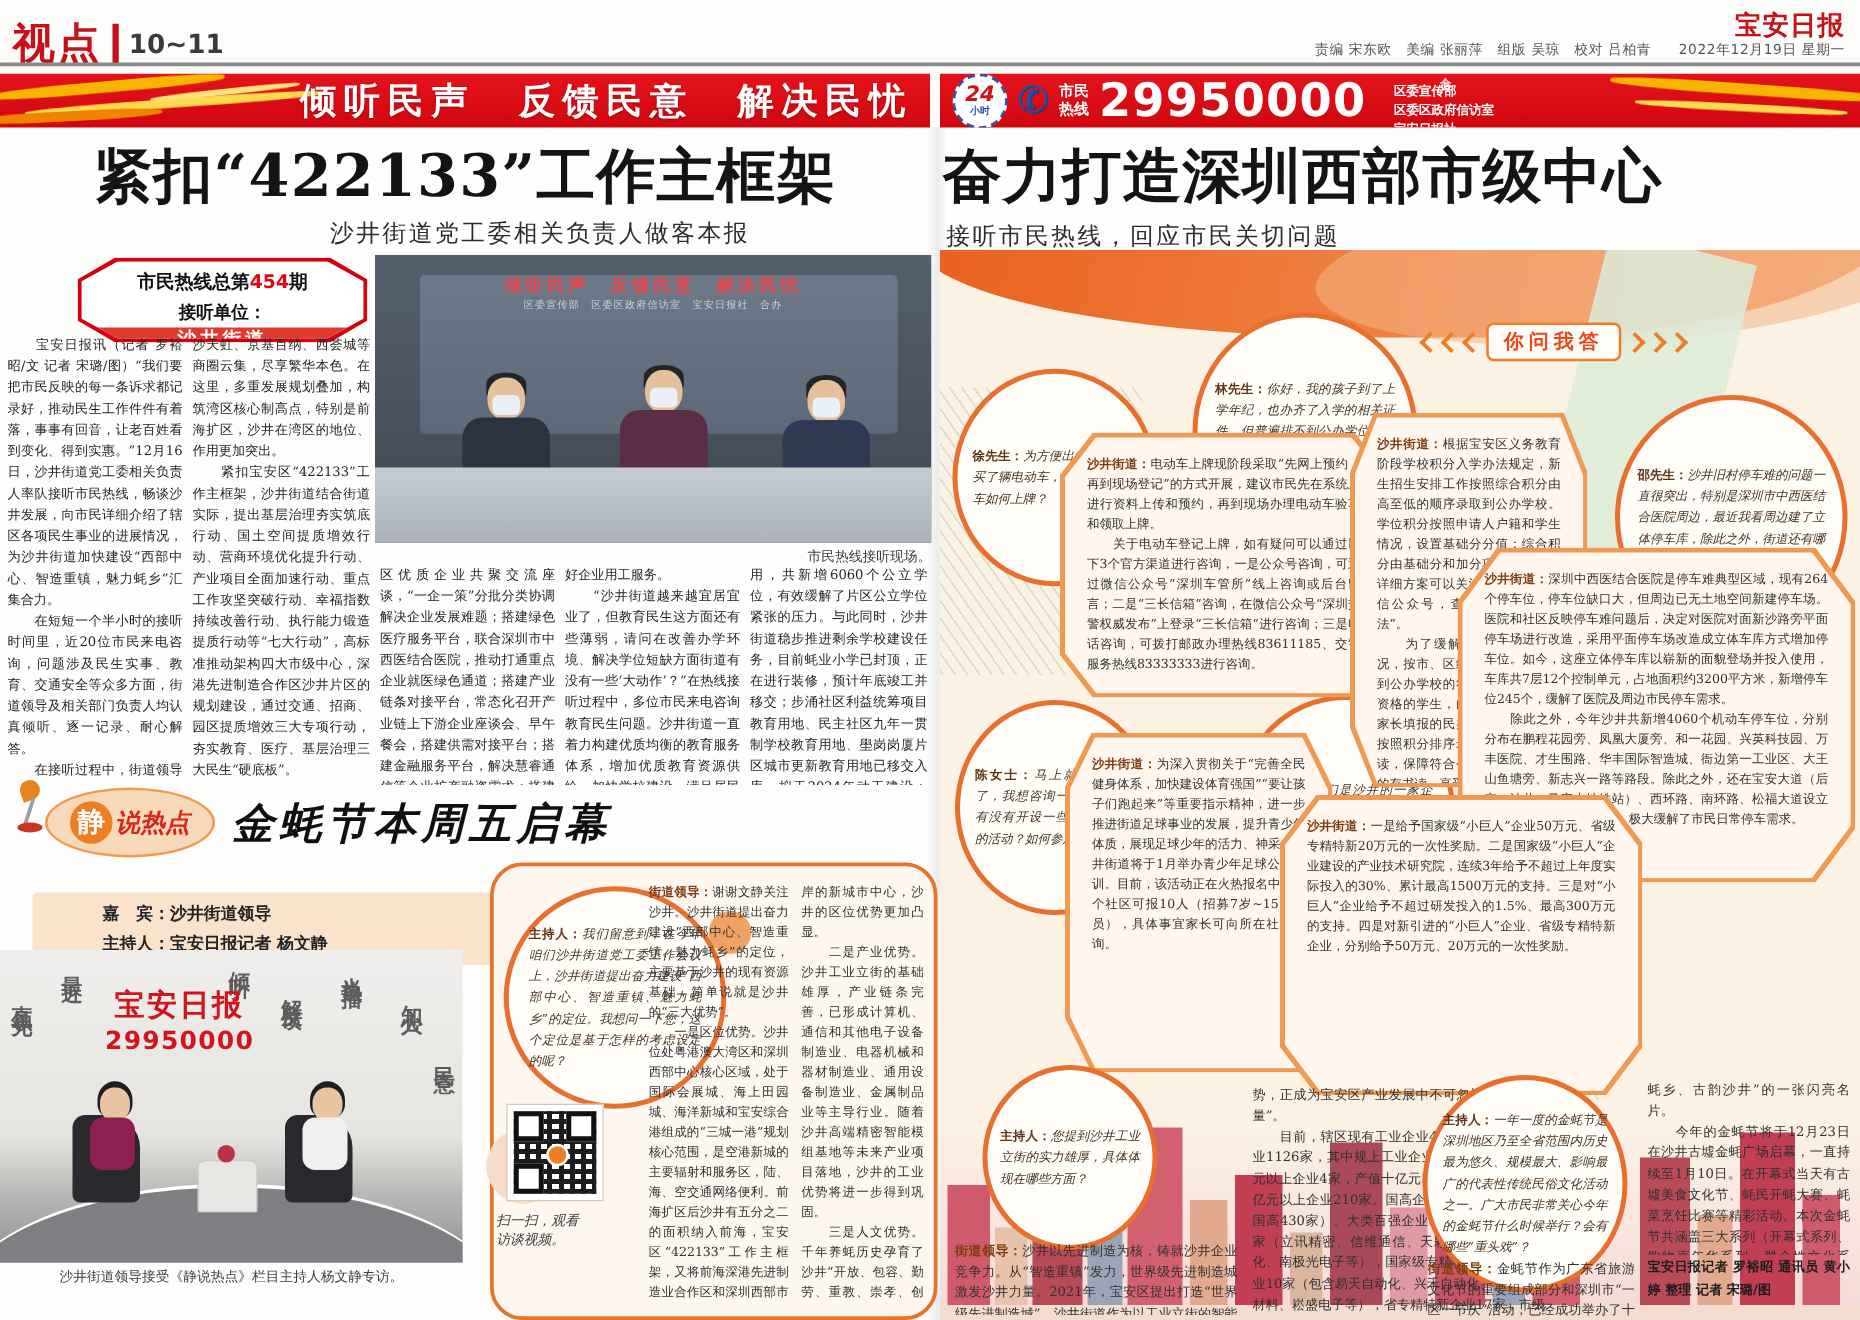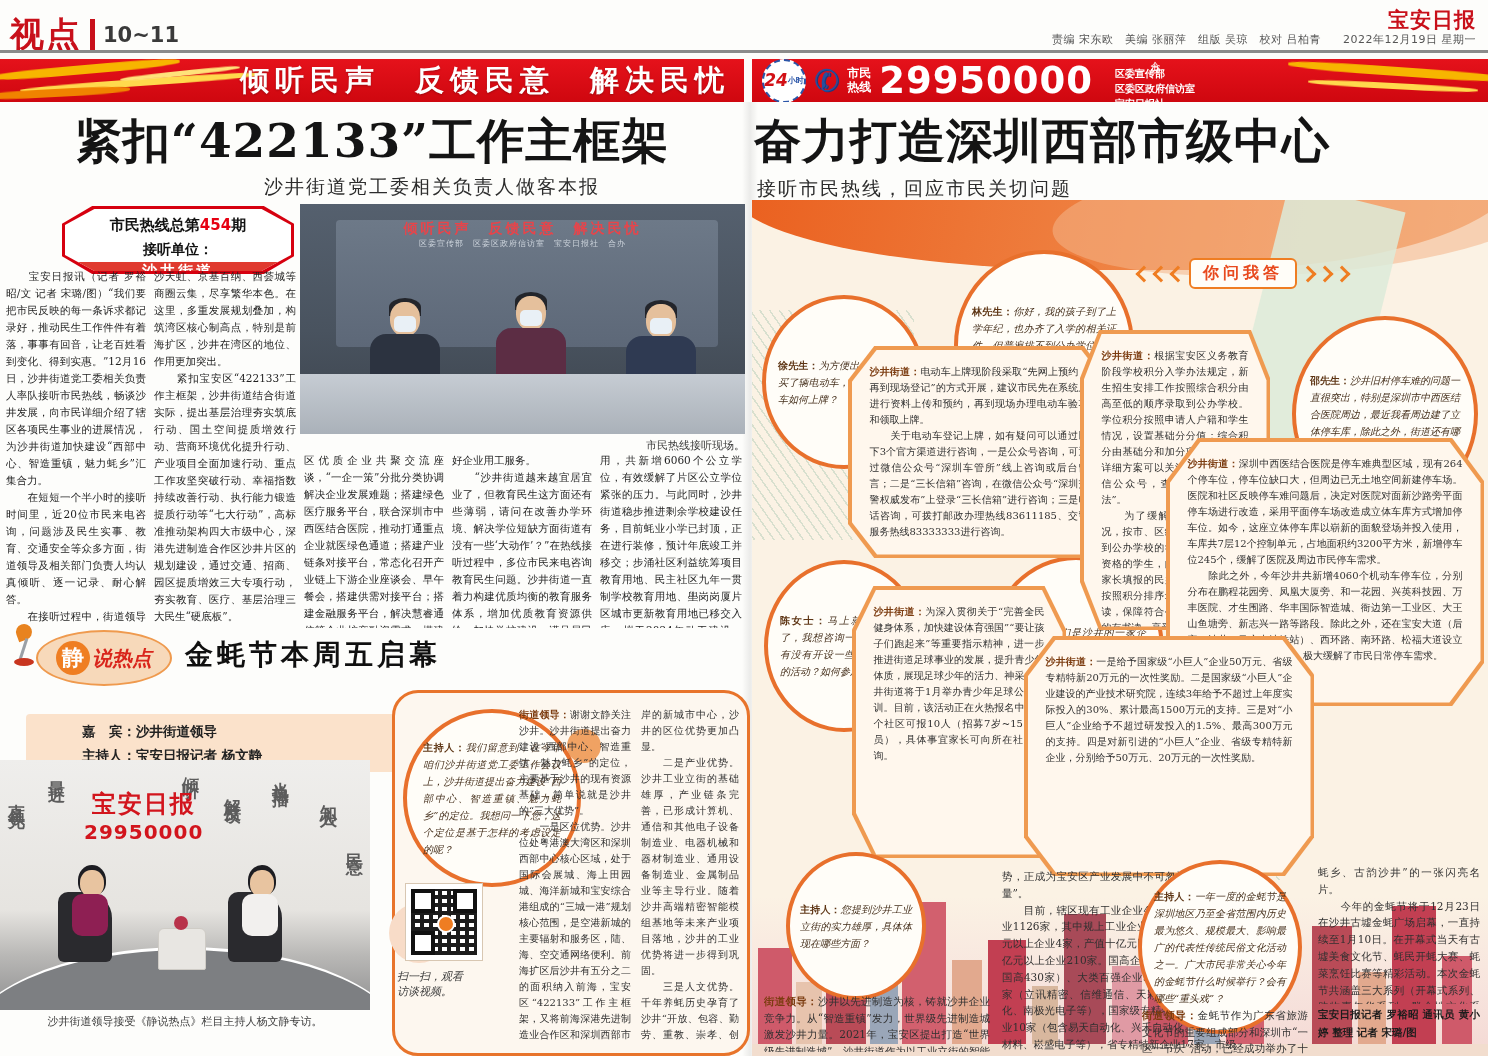--- a/index.html
+++ b/index.html
@@ -11,21 +11,21 @@
   .vp-bar{width:5px;height:32px;background:#c8101a;}
   .vp-pages{font-weight:bold;font-size:21px;color:#3a3a3a;}
   .paper-logo{font-family:"DejaVu Serif","Liberation Serif",serif;font-weight:900;font-size:21px;color:#c8101a;letter-spacing:1px;}
   .editors{font-size:11px;color:#555;letter-spacing:.5px;}
   .toprule{height:3px;background:#8b8b8b;box-shadow:0 5px 0 -3px #c9c9c9;}
   
   .banner{background:linear-gradient(180deg,#e5121b,#cf070f);overflow:hidden;}
   .streak{position:absolute;border-radius:40%;filter:blur(.4px);}
   .slogan{color:#fff;font-weight:900;font-size:29px;letter-spacing:6px;text-shadow:0 1px 2px rgba(0,0,0,.25);
           font-family:"DejaVu Sans","Liberation Sans",sans-serif;}
-  .badge24{width:40px;height:40px;border-radius:50%;background:#fff;border:2px dashed #2b55a8;display:flex;flex-direction:row;align-items:center;justify-content:center;line-height:1;}
+  .badge24{width:40px;height:40px;border-radius:50%;background:#fff;border:2px dashed #2b55a8;display:flex;flex-direction:column;align-items:center;justify-content:center;line-height:1;}
   .badge24 .n{color:#d21016;font-weight:900;font-size:17px;font-style:italic;}
   .badge24 .u{color:#2b55a8;font-size:8px;font-weight:bold;}
   .phone-glyph{color:#274f9e;font-size:30px;transform:rotate(-12deg);text-shadow:1px 1px 0 #1a3c80;}
   .hotline-mini{color:#fff;font-size:12px;font-weight:bold;line-height:1.15;}
   .hotline-num{color:#fff;font-weight:900;font-size:37px;letter-spacing:1px;font-family:"DejaVu Sans","Liberation Sans",sans-serif;}
   .coop-wrap{display:flex;align-items:center;gap:7px;}
   .coop-v{writing-mode:vertical-rl;color:#fff;font-size:10px;letter-spacing:2px;border-left:1px solid rgba(255,255,255,.8);border-right:1px solid rgba(255,255,255,.8);padding:2px 1px;}
   .coop-orgs{color:#fff;font-size:10px;line-height:1.5;font-weight:bold;}
   
   .headline{font-family:"DejaVu Serif","Liberation Serif",serif;font-weight:900;color:#141414;font-size:47px;letter-spacing:1px;white-space:nowrap;}
@@ -62,21 +62,21 @@
   .sit .hair2{position:absolute;width:28px;height:30px;border-radius:50% 50% 40% 40%;background:#1d1d22;top:-5px;left:12px;}
   .sit .torso{position:absolute;top:24px;left:6px;width:36px;height:42px;border-radius:10px;}
   .caption{font-size:11px;color:#3d3d3d;font-family:"DejaVu Serif","Liberation Serif",serif;}
   
   .bodycol{font-family:"DejaVu Serif","Liberation Serif",serif;font-size:10.5px;line-height:1.62;color:#1f1f1f;
            text-align:justify;white-space:pre-line;overflow:hidden;}
   
   .jing-ellipse{background:#f7d9ba;border:2px solid #ef9a4e;border-radius:50%;display:flex;align-items:center;justify-content:center;gap:2px;}
   .jing-chu{color:#fff;background:#ef7e22;border-radius:50%;width:34px;height:34px;display:flex;align-items:center;justify-content:center;font-weight:900;font-size:22px;font-family:"DejaVu Serif","Liberation Serif",serif;}
   .jing-rest{color:#d9251c;font-weight:900;font-style:italic;font-size:20px;font-family:"DejaVu Serif","Liberation Serif",serif;}
-  .jing-head{font-family:"DejaVu Serif","Liberation Serif",serif;font-weight:900;font-size:28px;color:#101010;letter-spacing:4px;}
+  .jing-head{font-family:"DejaVu Serif","Liberation Serif",serif;font-weight:900;font-size:34px;color:#101010;letter-spacing:4px;font-style:italic;}
   .guestbox{background:#fbe2cb;border-radius:4px;font-size:13.5px;font-weight:bold;color:#222;line-height:1.8;display:flex;flex-direction:column;justify-content:center;padding-left:56px;}
   .orange-panel{border:3px solid #e8742b;border-radius:26px;background:#fdf7ef;}
   .qcircle{border-radius:50%;border:4px solid #e8702c;background:#fffdf8;display:flex;align-items:center;justify-content:center;text-align:justify;}
   .qcircle .t{font-family:"DejaVu Serif","Liberation Serif",serif;font-style:italic;font-size:10px;line-height:1.7;color:#46301c;}
   .qlabel{font-weight:900;color:#5d3413;font-style:normal;}
   .alabel{font-weight:900;color:#7c3c10;}
   .atext{font-family:"DejaVu Serif","Liberation Serif",serif;font-size:10px;line-height:1.6;color:#303030;text-align:justify;white-space:pre-line;}
   .qr{background:#fff;border:1px solid #d8c7b2;padding:5px;}
   .qr .mat{width:100%;height:100%;position:relative;background:
       repeating-linear-gradient(0deg,#1c1c1c 0 4px,transparent 4px 8px),

